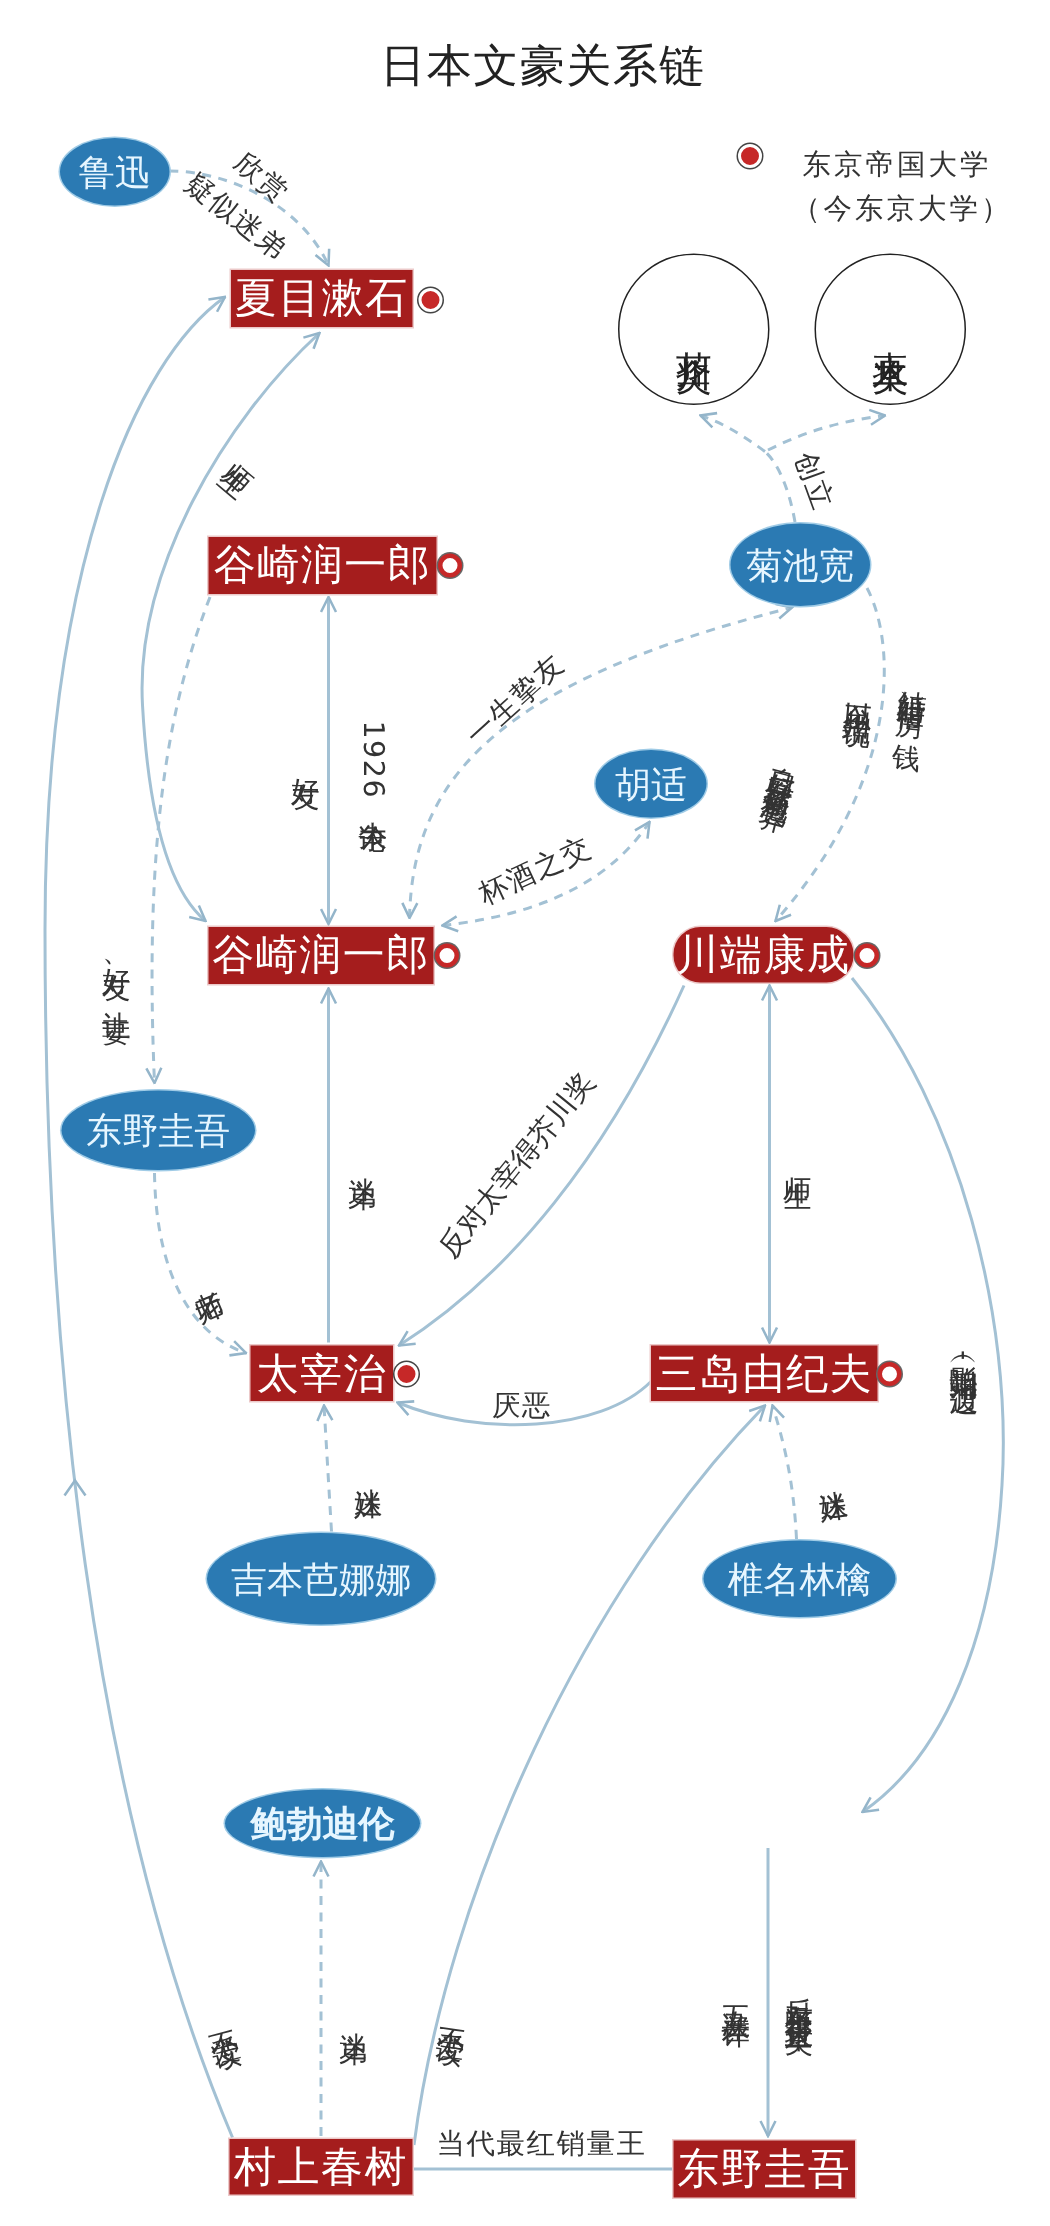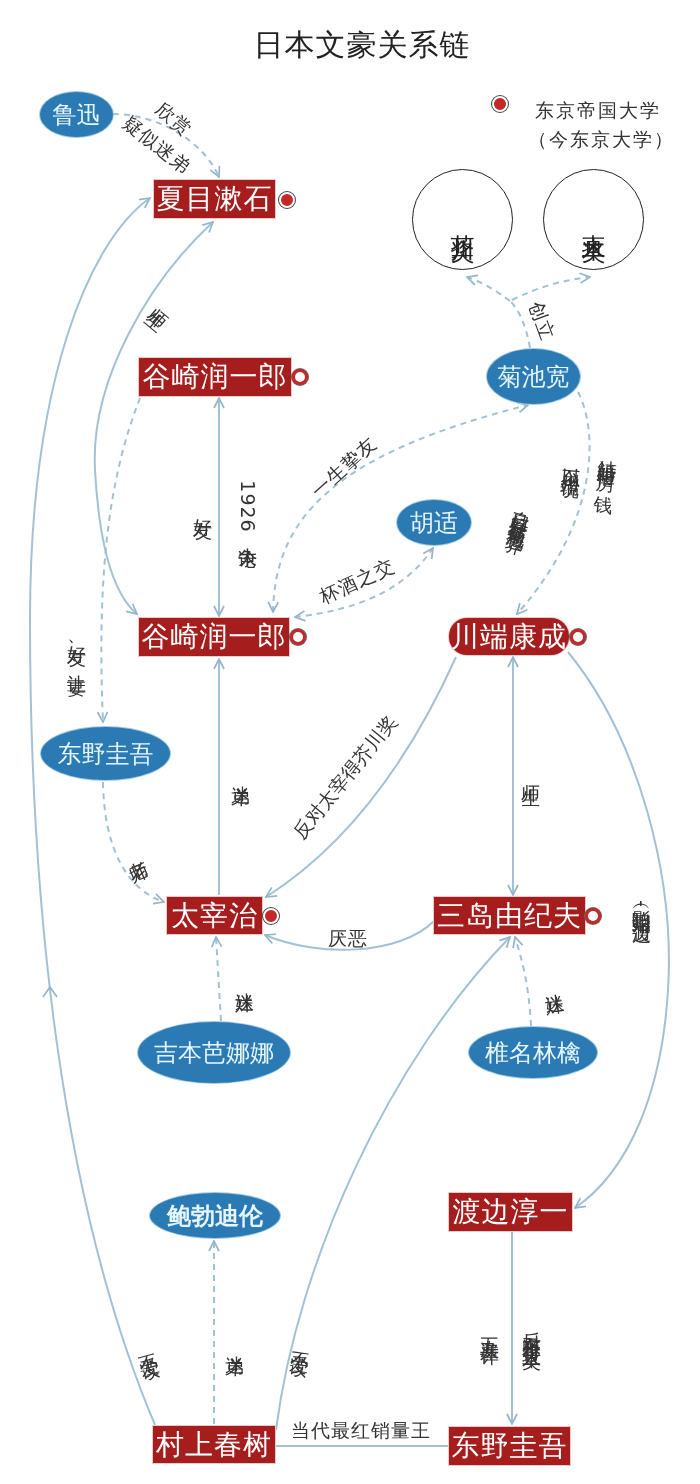--- a/index.html
+++ b/index.html
@@ -119,21 +119,20 @@
 
   <div class="box" style="left:449px;top:618px;width:120px;height:37px;border-radius:18px;">川端康成</div>
   <span class="dot ring" style="left:570px;top:629px;"></span>
 
   <div class="box" style="left:167px;top:897px;width:95px;height:37px;">太宰治</div>
   <span class="dot filled" style="left:263px;top:908px;"></span>
 
   <div class="box" style="left:434px;top:897px;width:151px;height:37px;">三岛由纪夫</div>
   <span class="dot ring" style="left:585px;top:908px;"></span>
 
-  <div class="box" style="left:449px;top:1193px;width:123px;height:38px;">渡边淳一</div>
   <div class="box" style="left:449px;top:1427px;width:121px;height:38px;">东野圭吾</div>
   <div class="box" style="left:153px;top:1426px;width:122px;height:37px;">村上春树</div>
 
   <div class="ell" style="left:40px;top:92px;width:73px;height:45px;">鲁迅</div>
   <div class="ell" style="left:487px;top:349px;width:93px;height:55px;">菊池宽</div>
   <div class="ell" style="left:397px;top:500px;width:74px;height:45px;">胡适</div>
   <div class="ell" style="left:41px;top:727px;width:129px;height:53px;">东野圭吾</div>
   <div class="ell" style="left:138px;top:1022px;width:152px;height:61px;">吉本芭娜娜</div>
   <div class="ell" style="left:469px;top:1027px;width:128px;height:51px;">椎名林檎</div>
   <div class="ell" style="left:150px;top:1193px;width:130px;height:45px;font-weight:bold;">鲍勃迪伦</div>

